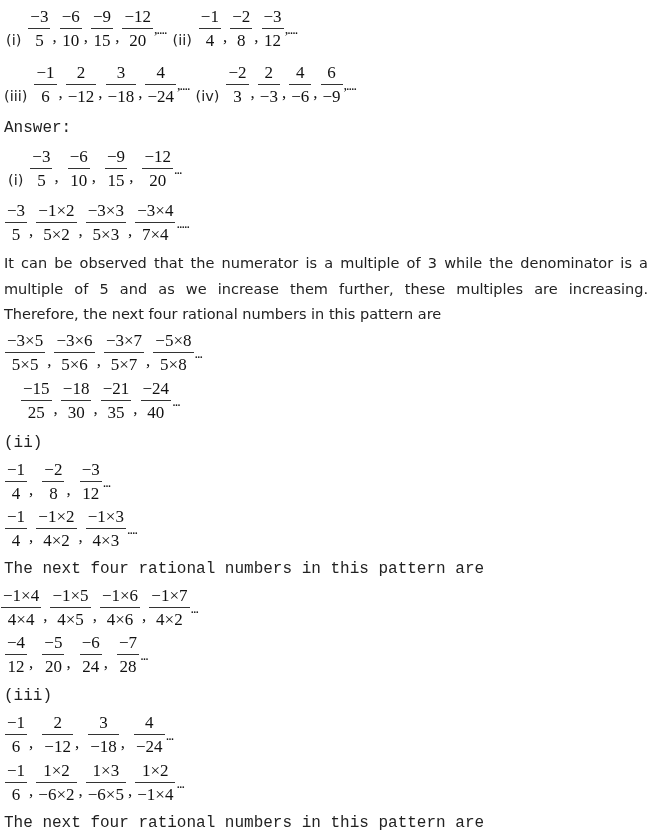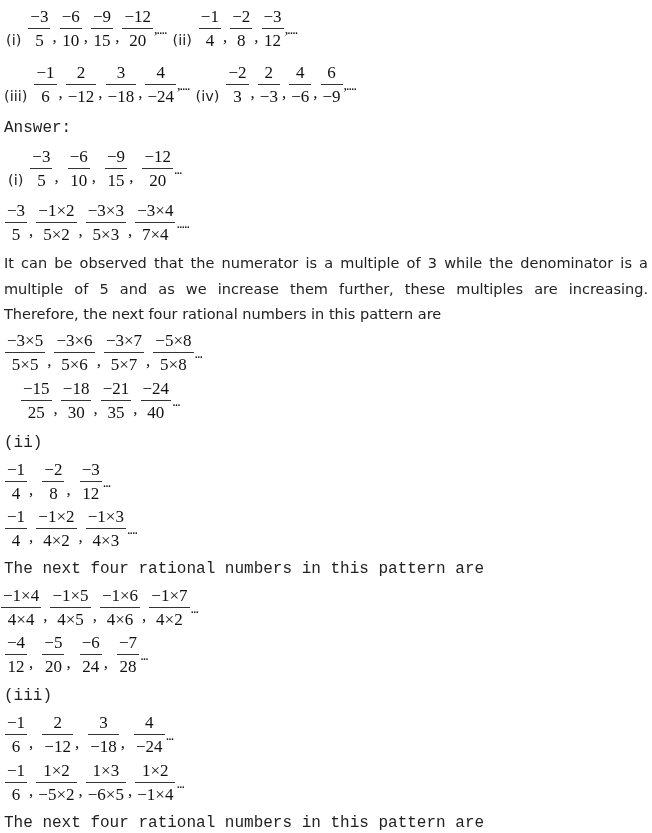--- a/index.html
+++ b/index.html
@@ -461,21 +461,21 @@
   <span class="math" style="margin-left:4px;">
       <span class="frac">
         <span class="num">−1</span>
         <span class="bar"></span>
         <span class="den">6</span>
       </span>
       <span class="sep">,</span>
       <span class="frac">
         <span class="num">1×2</span>
         <span class="bar"></span>
-        <span class="den">−5×2</span>
+        <span class="den">−6×2</span>
       </span>
       <span class="sep">,</span>
       <span class="frac">
         <span class="num">1×3</span>
         <span class="bar"></span>
         <span class="den">−6×5</span>
       </span>
       <span class="sep">,</span>
       <span class="frac">
         <span class="num">1×2</span>

